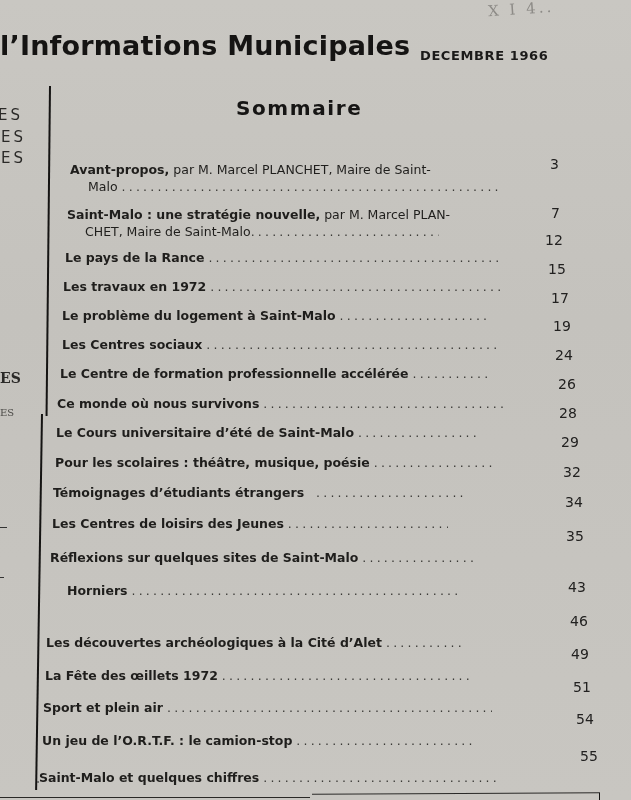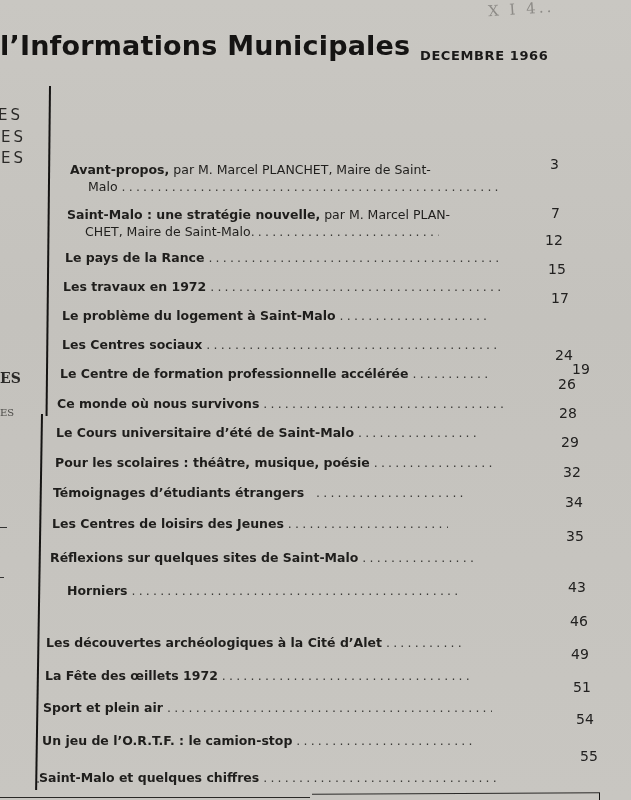--- a/index.html
+++ b/index.html
@@ -143,20 +143,21 @@
   <div class="left-col-text" style="left:1px;top:128px;">ES</div>
   <div class="left-col-text" style="left:1px;top:149px;">ES</div>
   <div class="left-col-serif" style="left:0px;top:370px;font-size:14px;font-weight:bold;">ES</div>
   <div class="left-col-serif" style="left:0px;top:407px;font-size:10px;color:#4a4946;">ES</div>
   <div class="small-dash" style="left:0;top:527px;"></div>
   <div class="small-dash" style="left:0;top:577px;width:4px;"></div>
 
   <div class="vrule" style="left:49px;top:86px;height:330px;transform:rotate(0.6deg);transform-origin:top;"></div>
   <div class="vrule" style="left:41px;top:414px;height:376px;transform:rotate(0.9deg);transform-origin:top;"></div>
 
+  <div class="toc-title">Sommaire</div>
 
   <div class="entry" style="left:70px;top:148px;">
     <span class="t">Avant-propos,</span><span class="a"> par M. Marcel PLANCHET, Maire de Saint-</span>
     <span class="line2" style="margin-top:2px;"><span class="a">Malo</span> <span class="leader" style="width:380px;">......................................................................</span></span>
   </div>
   <div class="pnum" style="left:550px;top:156px;">3</div>
 
   <div class="entry" style="left:67px;top:193px;">
     <span class="t">Saint-Malo : une stratégie nouvelle,</span><span class="a"> par M. Marcel PLAN-</span>
     <span class="line2" style="margin-top:2px;"><span class="a">CHET, Maire de Saint-Malo</span><span class="leader" style="width:188px;">......................................................................</span></span>
@@ -174,21 +175,21 @@
   <div class="pnum" style="left:548px;top:261px;text-align:center;">15</div>
 
   <div class="entry" style="left:62px;top:294px;">
     <span class="t">Le problème du logement à Saint-Malo</span> <span class="leader" style="width:150px;">......................................................................</span>
   </div>
   <div class="pnum" style="left:551px;top:290px;">17</div>
 
   <div class="entry" style="left:62px;top:323px;">
     <span class="t">Les Centres sociaux</span> <span class="leader" style="width:290px;">......................................................................</span>
   </div>
-  <div class="pnum" style="left:572px;top:318px;margin-top:43px;">19</div>
+  <div class="pnum" style="left:553px;top:318px;">19</div>
 
   <div class="entry" style="left:60px;top:352px;">
     <span class="t">Le Centre de formation professionnelle accélérée</span> <span class="leader" style="width:80px;">......................................................................</span>
   </div>
   <div class="pnum" style="left:555px;top:347px;">24</div>
 
   <div class="entry" style="left:57px;top:382px;">
     <span class="t">Ce monde où nous survivons</span> <span class="leader" style="width:240px;">......................................................................</span>
   </div>
   <div class="pnum" style="left:558px;top:376px;">26</div>

